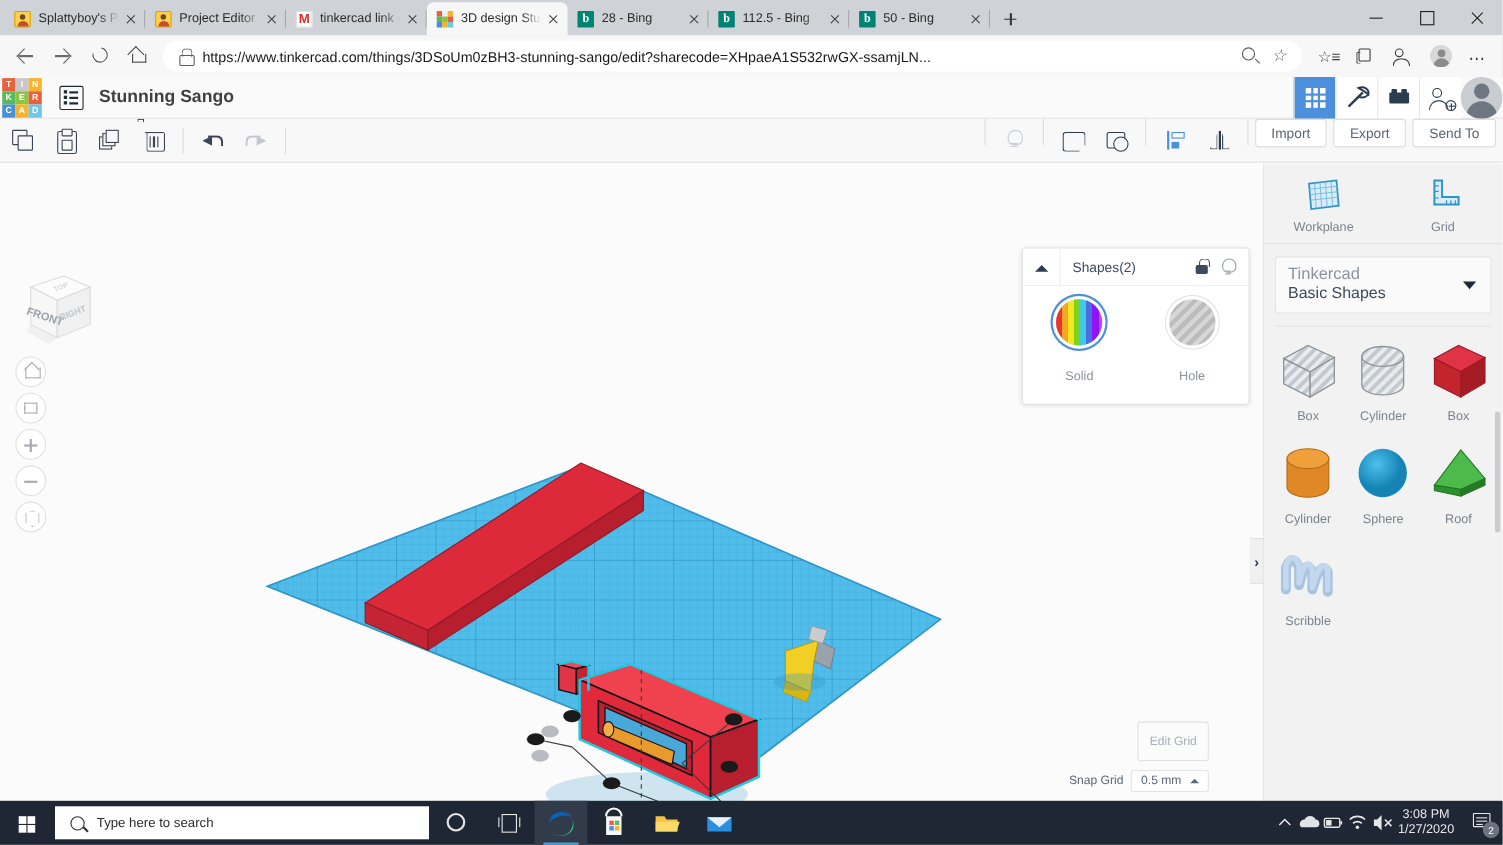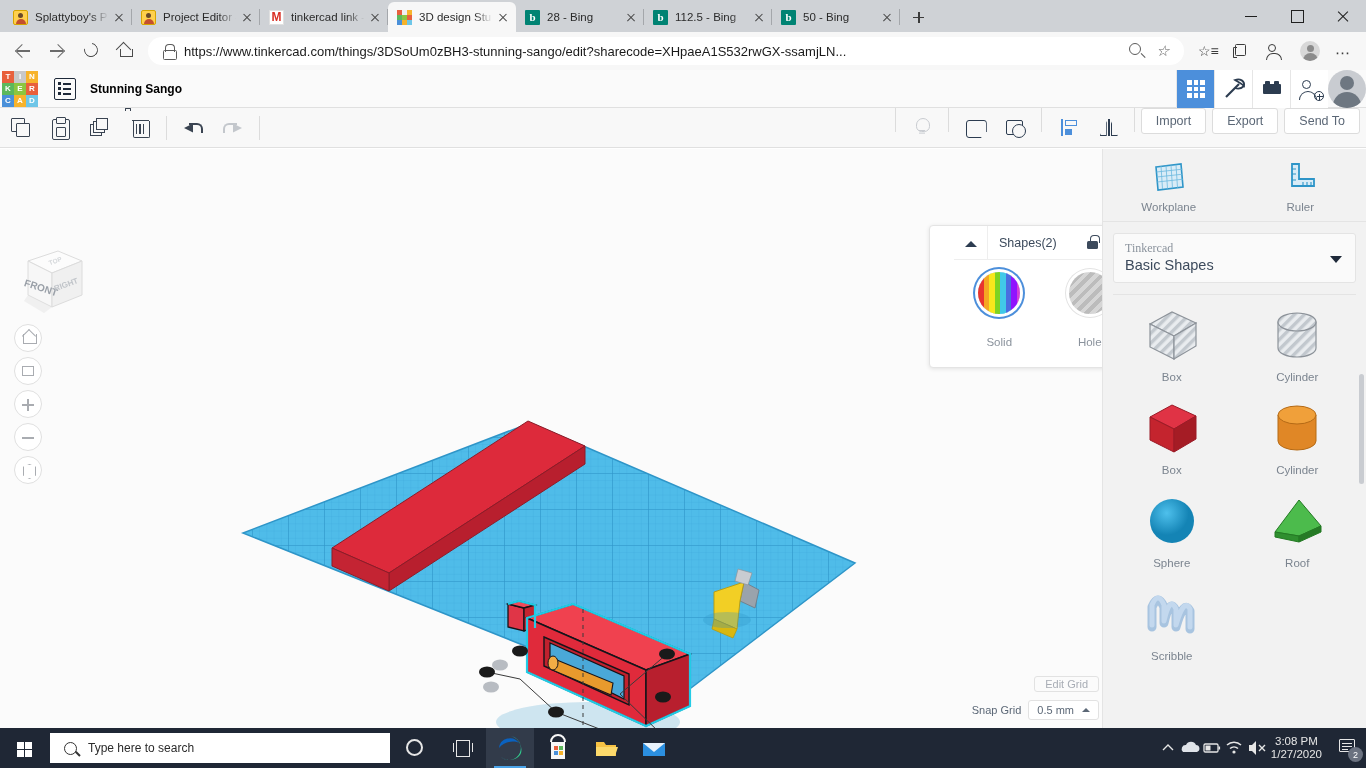--- a/index.html
+++ b/index.html
@@ -193,21 +193,21 @@
     width:22px; height:22px; border:1.6px solid #1f2a3a; border-radius:2px;
     margin-left:16px; position:relative; flex-shrink:0;
   }
   #tc-grid-btn i {
     position:absolute; left:3px; width:3px; height:3px; background:#1f2a3a;
   }
   #tc-grid-btn b {
     position:absolute; left:8px; width:8px; height:2px; background:#1f2a3a;
   }
   #tc-title {
-    margin-left:14px; font-size:12px; font-weight:bold; color:#000000;
+    margin-left:14px; font-size:16px; font-weight:bold; color:#404040;
   }
   #tc-header-right { position:absolute; right:0; top:0; height:38px; display:flex; }
   .hdr-btn {
     width:38px; height:38px; position:relative;
     border-left:1px solid #e6e6e6; background:#fff;
   }
   .hdr-btn.active { background:#4c8fdb; }
   .ico-grid9 {
     position:absolute; left:10px; top:10px; width:18px; height:18px;
     display:grid; grid-template-columns:repeat(3,1fr); grid-template-rows:repeat(3,1fr); gap:1.6px;
@@ -404,21 +404,21 @@
   .nb-plus::after  { left:12.3px; top:7.5px; width:1.5px; height:12px; }
   .nb-minus::before{ left:7px; top:13px; width:12px; height:1.5px; }
   .nb-ortho::before {
     content:""; position:absolute; left:8px; top:7px; width:11px; height:13px;
     border:1.3px solid #a9acb1;
     clip-path:polygon(0 18%, 50% 0, 100% 18%, 100% 76%, 50% 100%, 0 76%);
   }
 
   
   #editgrid-btn {
-    position:absolute; right:47px; bottom:38px; height:16px; padding:0 10px;
+    position:absolute; right:47px; bottom:38px; height:36px; padding:0 10px;
     border:1px solid #e2e2e2; border-radius:3px; background:#fbfbfb;
     font-size:11px; color:#a8adb5; display:flex; align-items:center;
   }
   #snapgrid-row {
     position:absolute; right:47px; bottom:10px; display:flex; align-items:center;
     font-size:11px; color:#5b6776;
   }
   #snap-select {
     margin-left:7px; height:20px; padding:0 8px; border:1px solid #e2e2e2;
     border-radius:3px; background:#fff; font-size:11px; color:#5b6776;
@@ -427,21 +427,20 @@
   .caret-up {
     width:0; height:0; border-left:4px solid transparent; border-right:4px solid transparent;
     border-bottom:4.5px solid #5b6776; margin-left:8px;
   }
 
   
   #shapes-panel {
     position:absolute; left:929px; top:155px; width:207px; height:143px;
     background:#fff; border:1px solid #e4e4e4; border-radius:4px;
     box-shadow:0 1px 4px rgba(0,0,0,.10);
-    padding-left:24px;
   }
   #sp-head { height:34px; display:flex; align-items:center; border-bottom:1px solid #eee; }
   #sp-collapse {
     width:34px; height:33px; border-right:1px solid #eee; position:relative;
   }
   #sp-collapse::before {
     content:""; position:absolute; left:11px; top:15px; width:0; height:0;
     border-left:6px solid transparent; border-right:6px solid transparent;
     border-bottom:6px solid #2c3c50;
   }
@@ -482,40 +481,40 @@
   
   #panel-handle {
     position:absolute; left:1136px; top:419px; width:14px; height:42px;
     background:#f0f0f0; border:1px solid #e0e0e0; border-left:none;
     border-radius:0 3px 3px 0; display:flex; align-items:center; justify-content:center;
     font-size:13px; color:#2c3c50; font-weight:bold;
   }
 
   
   #sidebar {
-    position:absolute; right:0; top:79px; width:264px; height:581px;
+    position:absolute; right:0; top:79px; width:218px; height:581px;
     background:#f2f2f2; border-left:1px solid #e4e4e4; overflow:hidden;margin-left:48px;
   }
   #sb-top { display:flex; padding:12px 0 8px; border-bottom:1px solid #e4e4e4; }
   .sb-tool { flex:1; display:flex; flex-direction:column; align-items:center; }
   .sb-tool-label { font-size:11.5px; color:#7b848f; margin-top:6px; }
   #sb-select {
     margin:11px 10px 0; background:#fafafa; border:1px solid #e4e4e4; border-radius:3px;
     padding:7px 11px 9px; position:relative;
   }
-  #sb-select-cat { font-size:12px; color:#8b939d;font-family:Liberation Serif, serif; }
+  #sb-select-cat { font-size:15px; color:#8b939d; }
   #sb-select-val { font-size:14.5px; color:#3c4a5c; margin-top:1px; }
   #sb-caret {
     position:absolute; right:13px; top:22px; width:0; height:0;
     border-left:6px solid transparent; border-right:6px solid transparent;
     border-top:7px solid #1f2a3a;
   }
   #sb-divider { height:1px; background:#e4e4e4; margin:11px 10px 0; }
   #sb-grid {
-    margin-top:9px; display:grid; grid-template-columns:1fr 1fr;
+    margin-top:9px; display:grid; grid-template-columns:1fr 1fr 1fr;
     row-gap:14px; padding:0 6px 14px;
   }
   .sb-item { display:flex; flex-direction:column; align-items:center; }
   .sb-item-label { font-size:11.5px; color:#7b848f; margin-top:5px; }
   #sb-scrollbar {
     position:absolute; right:2px; top:225px; width:5px; height:110px;
     background:#c9ccd1; border-radius:3px;
   }
 
   
@@ -990,21 +989,21 @@
         <div class="sb-tool-label">Workplane</div>
       </div>
       <div class="sb-tool">
         <svg width="38" height="34" viewBox="0 0 38 34">
           <path d="M11,3 L11,25 L33,25 L33,18 L18,18 L18,3 Z" fill="#d9ecf7" stroke="#2e95c8" stroke-width="1.8"></path>
           <g stroke="#2e95c8" stroke-width="1.1">
             <path d="M11,8 L15,8 M11,13 L15,13 M11,19 L15,19"></path>
             <path d="M22,25 L22,21 M26,25 L26,21 M30,25 L30,21"></path>
           </g>
         </svg>
-        <div class="sb-tool-label">Ruler</div>
+        <div class="sb-tool-label">Grid</div>
       </div>
     </div>
 
     <div id="sb-select">
       <div id="sb-select-cat">Tinkercad</div>
       <div id="sb-select-val">Basic Shapes</div>
       <i id="sb-caret"></i>
     </div>
 
     <div id="sb-divider"></div>

